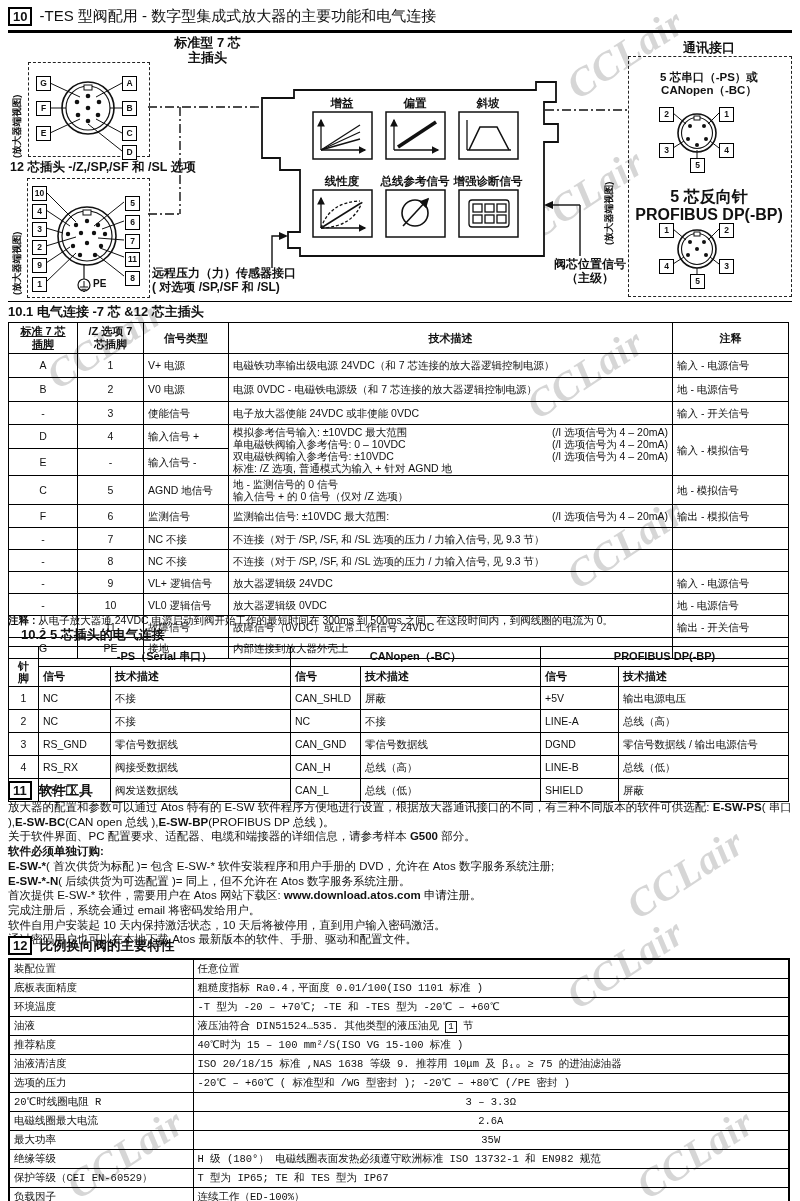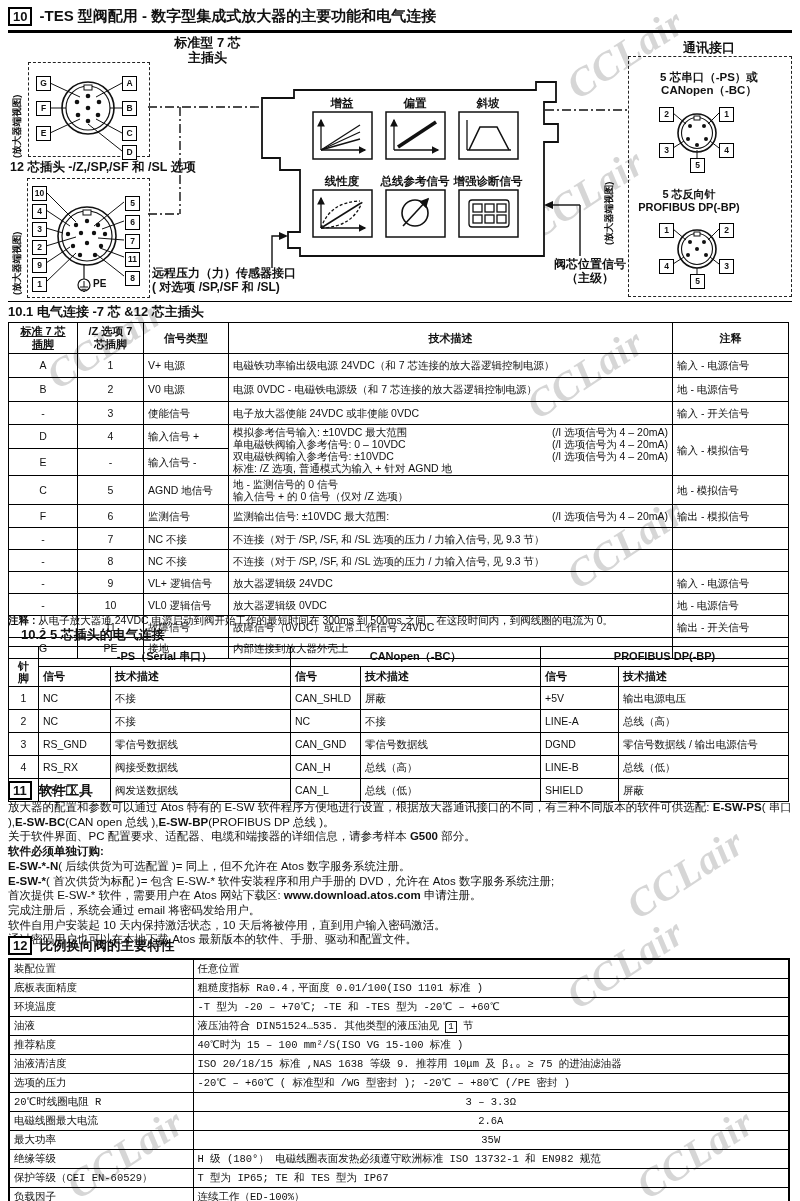--- a/index.html
+++ b/index.html
@@ -8,21 +8,21 @@
   .b{font-weight:bold;}
   .boxed{border:1px solid #111;padding:0 2px;font-size:9px;line-height:10px;display:inline-block;}
   .wm{position:absolute;z-index:0;color:#b5b5b5;opacity:.55;font-weight:bold;font-style:italic;
       font-size:40px;letter-spacing:1px;transform:rotate(-33deg);font-family:"Liberation Serif","DejaVu Serif",serif;pointer-events:none;}
   svg.overlay{position:absolute;left:0;top:0;z-index:1;pointer-events:none;}
   
   .main-header{position:absolute;left:8px;top:7px;width:784px;border-bottom:3px solid #000;
                padding-bottom:4px;display:flex;align-items:center;gap:7px;z-index:2;}
   .secnum{display:inline-block;border:2px solid #000;font-weight:bold;font-size:13px;
           padding:0 3px;line-height:15px;background:#fff;}
-  .main-title{font-weight:bold;font-size:15px;}
+  .main-title{font-weight:normal;font-size:15px;}
   .sec-header{position:absolute;display:flex;align-items:center;gap:7px;z-index:2;}
   .sec-title{font-weight:bold;font-size:13.5px;}
   .rule{position:absolute;left:8px;width:784px;border-top:1.5px solid #000;z-index:2;}
   
   .dt{position:absolute;z-index:2;font-size:12px;font-weight:bold;line-height:1.15;}
   .ctr{text-align:center;}
   .pin{position:absolute;z-index:2;width:13px;height:13px;border:1.3px solid #000;background:#fff;
        font-size:8.5px;font-weight:bold;text-align:center;line-height:13px;}
   .vert{position:absolute;z-index:2;font-size:9.5px;font-weight:bold;white-space:nowrap;
         transform-origin:0 0;transform:rotate(-90deg);}
@@ -311,21 +311,21 @@
   <div class="dt ctr" style="left:630px;top:71px;width:158px;font-size:11.5px;">
     <div>5 芯串口（-PS）或</div>
     <div>CANopen（-BC）</div>
   </div>
   <div class="pin" style="left:659px;top:107px;">2</div>
   <div class="pin" style="left:719px;top:107px;">1</div>
   <div class="pin" style="left:659px;top:143px;">3</div>
   <div class="pin" style="left:719px;top:143px;">4</div>
   <div class="pin" style="left:690px;top:158px;">5</div>
 
-  <div class="dt ctr" style="left:610px;top:188px;width:158px;font-size:11px;">
+  <div class="dt ctr" style="left:630px;top:188px;width:158px;font-size:16px;">
     <div>5 芯反向针</div>
     <div>PROFIBUS DP(-BP)</div>
   </div>
   <div class="pin" style="left:659px;top:223px;">1</div>
   <div class="pin" style="left:719px;top:223px;">2</div>
   <div class="pin" style="left:659px;top:259px;">4</div>
   <div class="pin" style="left:719px;top:259px;">3</div>
   <div class="pin" style="left:690px;top:274px;">5</div>
 
   <div class="rule" style="top:301px;"></div>
@@ -546,22 +546,22 @@
     </table>
 
   <div class="sec-header" style="left:8px;top:781px;">
     <span class="secnum">11</span>
     <span class="sec-title">软件工具</span>
   </div>
   <div class="paras">
     <p><span>放大器的配置和参数可以通过 Atos 特有的 E-SW 软件程序方便地进行设置，根据放大器通讯接口的不同，有三种不同版本的软件可供选配: </span><span class="b">E-SW-PS</span><span>( 串口 ),</span><span class="b">E-SW-BC</span><span>(CAN open 总线 ),</span><span class="b">E-SW-BP</span><span>(PROFIBUS DP 总线 )。</span></p>
     <p><span>关于软件界面、PC 配置要求、适配器、电缆和端接器的详细信息，请参考样本 </span><span class="b">G500</span><span> 部分。</span></p>
     <p><span class="b">软件必须单独订购:</span></p>
+    <p><span class="b">E-SW-*</span><span>( 首次供货为标配 )= 包含 E-SW-* 软件安装程序和用户手册的 DVD，允许在 Atos 数字服务系统注册;</span></p>
     <p><span class="b">E-SW-*-N</span><span>( 后续供货为可选配置 )= 同上，但不允许在 Atos 数字服务系统注册。</span></p>
-    <p><span class="b">E-SW-*</span><span>( 首次供货为标配 )= 包含 E-SW-* 软件安装程序和用户手册的 DVD，允许在 Atos 数字服务系统注册;</span></p>
     <p><span>首次提供 E-SW-* 软件，需要用户在 Atos 网站下载区: </span><span class="b">www.download.atos.com</span><span> 申请注册。</span></p>
     <p><span>完成注册后，系统会通过 email 将密码发给用户。</span></p>
     <p><span>软件自用户安装起 10 天内保持激活状态，10 天后将被停用，直到用户输入密码激活。</span></p>
     <p><span>通过密码用户也可以在本地下载 Atos 最新版本的软件、手册、驱动和配置文件。</span></p>
   </div>
 
   <div class="sec-header" style="left:8px;top:936px;">
     <span class="secnum">12</span>
     <span class="sec-title">比例换向阀的主要特性</span>
   </div>

